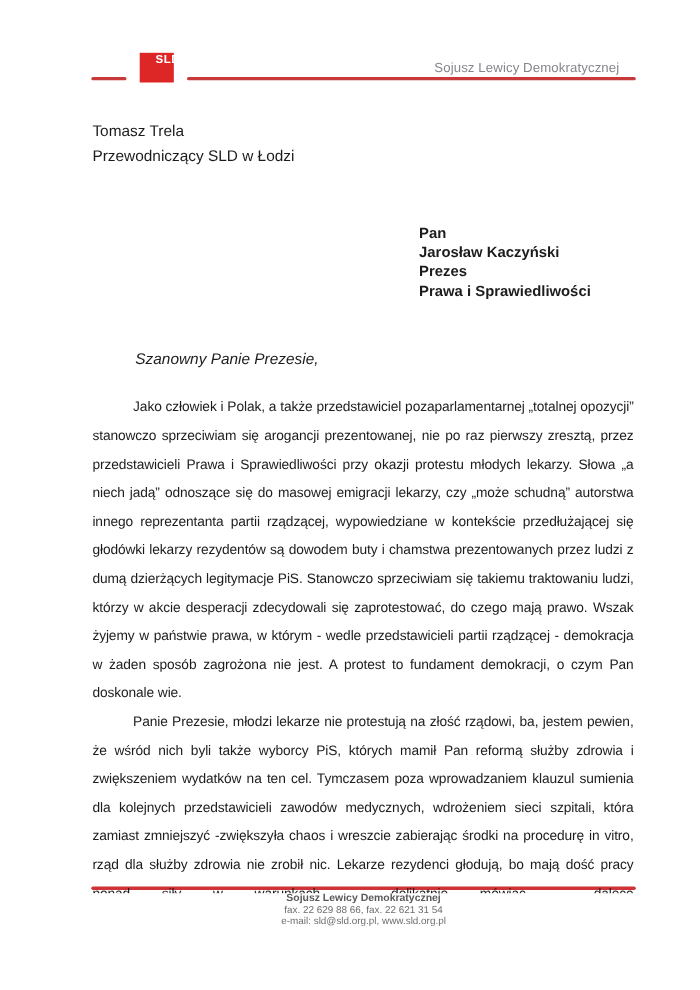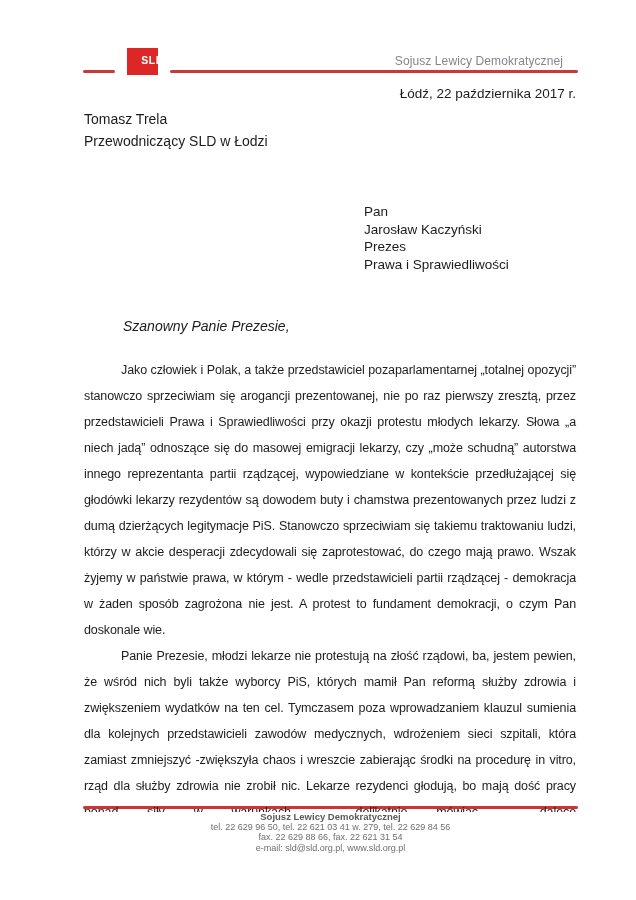--- a/index.html
+++ b/index.html
@@ -14,37 +14,37 @@
     color: #1c1c1c;
     overflow: hidden;
   }
   
   .rule { position: absolute; height: 3px; border-radius: 2px; background: #c8393c; }
   .rule-left  { left: 83px;  top: 70px; width: 32px; }
   .rule-right { left: 170px; top: 70px; width: 408px; }
   .logo-square {
     position: absolute; left: 127px; top: 48px;
     width: 31px; height: 27px; background: #dd2726;
-    display: flex; align-items: center; justify-content: center; padding-left: 20px;
+    display: flex; align-items: flex-start; justify-content: center; padding-left: 20px;
   }
   .logo-square span {
     color: #ffffff; font-weight: bold; font-size: 10.5px;
     letter-spacing: 0.5px; padding-bottom: 3px;
   }
   .org-name {
     position: absolute; right: 73px; top: 54px;
     font-size: 12px; color: #84868a; letter-spacing: 0.1px;
   }
   .dateline {
     position: absolute; right: 60px; top: 86px;
     font-size: 13.5px; color: #1c1c1c;
   }
   
   .sender { position: absolute; left: 84px; top: 108px; font-size: 14px; line-height: 22.4px; }
-  .recipient { position: absolute; left: 364px; top: 203px; font-size: 13.5px; font-weight: normal; line-height: 17.6px; }
+  .recipient { position: absolute; left: 381px; top: 203px; font-size: 13.5px; font-weight: bold; line-height: 17.6px; }
   
   .salutation {
     position: absolute; left: 123px; top: 318px;
     font-style: italic; font-size: 14px;
   }
   .body-text {
     position: absolute; left: 84px; top: 357px; width: 492px;
     font-size: 12.5px; line-height: 26px; text-align: justify;
     letter-spacing: -0.1px; z-index: 1;
   }
@@ -63,21 +63,20 @@
 <body>
 
 <div class="page">
 
   <div class="rule rule-left"></div>
   <div class="logo-square">
     <span>SLD</span>
   </div>
   <div class="rule rule-right"></div>
   <div class="org-name">Sojusz Lewicy Demokratycznej</div>
-  <div class="dateline">Łódź, 22 października 2017 r.</div>
 
   <div class="sender">
     <div>Tomasz Trela</div>
     <div>Przewodniczący SLD w Łodzi</div>
   </div>
 
   <div class="recipient">
     <div>Pan</div>
     <div>Jarosław Kaczyński</div>
     <div>Prezes</div>
@@ -87,18 +86,17 @@
   <div class="salutation">Szanowny Panie Prezesie,</div>
 
   <div class="body-text">
     <p>Jako człowiek i Polak, a także przedstawiciel pozaparlamentarnej „totalnej opozycji” stanowczo sprzeciwiam się arogancji prezentowanej, nie po raz pierwszy zresztą, przez przedstawicieli Prawa i Sprawiedliwości przy okazji protestu młodych lekarzy. Słowa „a niech jadą” odnoszące się do masowej emigracji lekarzy, czy „może schudną” autorstwa innego reprezentanta partii rządzącej, wypowiedziane w kontekście przedłużającej się głodówki lekarzy rezydentów są dowodem buty i chamstwa prezentowanych przez ludzi z dumą dzierżących legitymacje PiS. Stanowczo sprzeciwiam się takiemu traktowaniu ludzi, którzy w akcie desperacji zdecydowali się zaprotestować, do czego mają prawo. Wszak żyjemy w państwie prawa, w którym - wedle przedstawicieli partii rządzącej - demokracja w żaden sposób zagrożona nie jest. A protest to fundament demokracji, o czym Pan doskonale wie.</p>
     <p class="justify-last">Panie Prezesie, młodzi lekarze nie protestują na złość rządowi, ba, jestem pewien, że wśród nich byli także wyborcy PiS, których mamił Pan reformą służby zdrowia i zwiększeniem wydatków na ten cel. Tymczasem poza wprowadzaniem klauzul sumienia dla kolejnych przedstawicieli zawodów medycznych, wdrożeniem sieci szpitali, która zamiast zmniejszyć -zwiększyła chaos i wreszcie zabierając środki na procedurę in vitro, rząd dla służby zdrowia nie zrobił nic. Lekarze rezydenci głodują, bo mają dość pracy ponad siły w warunkach – delikatnie mówiąc - dalece</p>
   </div>
 
   <div class="footer-rule"></div>
   <div class="footer-block">
     <div class="footer-org">Sojusz Lewicy Demokratycznej</div>
-    <div>tel. 22 629 96 50, tel. 22 621 03 41 w. 279, tel. 22 629 84 56</div>
     <div>fax. 22 629 88 66, fax. 22 621 31 54</div>
     <div>e-mail: sld@sld.org.pl, www.sld.org.pl</div>
   </div>
 
 </div>
 
 </body></html>

